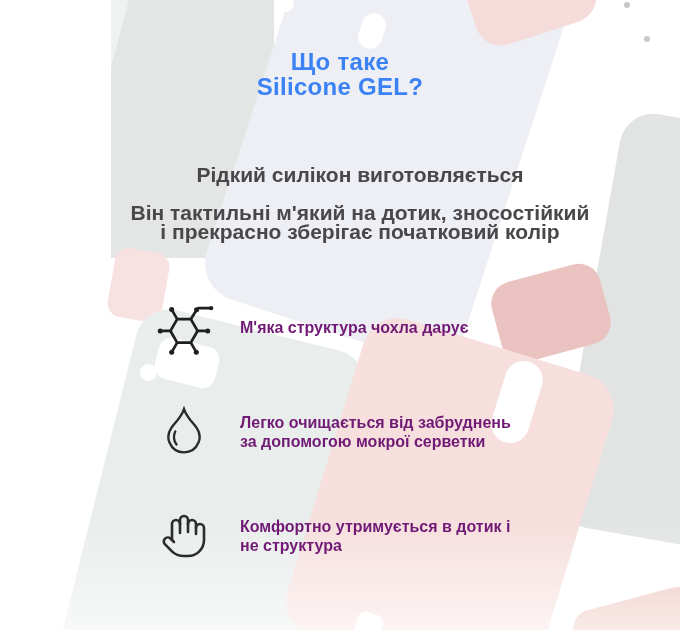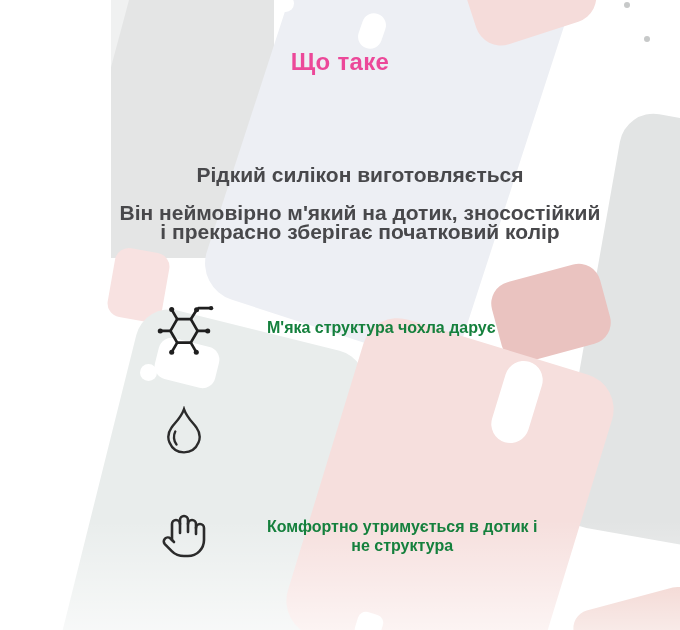--- a/index.html
+++ b/index.html
@@ -34,31 +34,31 @@
   .fade-bottom {
     position:absolute; left:0; right:0; bottom:0; height:110px;
     background:linear-gradient(to bottom, rgba(255,255,255,0), rgba(255,255,255,0.65));
   }
 
   .content { position:absolute; inset:0; }
   .title {
     position:absolute; top:49px; left:0; width:100%;
     margin:0; text-align:center;
     font-size:24px; line-height:25px; font-weight:800;
-    letter-spacing:0.3px; color:#ec4899;
+    letter-spacing:0.3px; color:#3b82f6;
   }
   .intro {
     position:absolute; top:153px; left:8px; width:100%;
     margin:12px; text-align:center;
     font-size:21px; line-height:19px; font-weight:700; color:#48484b;
   }
   .features { position:absolute; top:293px; left:152px; }
   .feature  { display:flex; align-items:center; height:70px; margin-bottom:34px; }
   .icon-box { flex:0 0 64px; width:64px; display:flex; align-items:center; justify-content:center; }
-  .ftext    { margin-left:51px; font-size:16px; line-height:19.5px; font-weight:700; color:#15803d;text-align:center; }
+  .ftext    { margin-left:24px; font-size:16px; line-height:19.5px; font-weight:700; color:#701a75; }
 </style>
 </head>
 <body>
 
 <div class="canvas">
 
   <div class="bg">
     <div class="shape tile-a">
       <div class="shape case-a"></div>
     </div>
@@ -76,23 +76,23 @@
     <div class="shape pill-pink"></div>
     <div class="shape notch-pink"></div>
     <div class="shape case-red-bottom"></div>
     <div class="shape cam-dot-1"></div>
     <div class="shape cam-dot-2"></div>
     <div class="fade-bottom"></div>
   </div>
 
   <div class="content">
 
-    <h1 class="title"><span>Що таке</span><br></h1>
+    <h1 class="title"><span>Що таке</span><br><span>Silicone GEL?</span></h1>
 
-    <p class="intro"><span>Рідкий силікон виготовляється</span><br><br><span>Він неймовірно м'який на дотик, зносостійкий</span><br><span>і прекрасно зберігає початковий колір</span></p>
+    <p class="intro"><span>Рідкий силікон виготовляється</span><br><br><span>Він тактильні м'який на дотик, зносостійкий</span><br><span>і прекрасно зберігає початковий колір</span></p>
 
     <div class="features">
 
       <div class="feature">
         <div class="icon-box">
           <svg width="62" height="62" viewBox="0 0 64 64" fill="none" stroke="#1f1f1f" stroke-width="2.8" stroke-linecap="round">
             <polygon points="46,35 39,22.9 25,22.9 18,35 25,47.1 39,47.1"></polygon>
             <line x1="46" y1="35" x2="55" y2="35"></line>
               <circle cx="56.5" cy="35" r="2.6" fill="#1f1f1f" stroke="none"></circle>
             <line x1="18" y1="35" x2="9" y2="35"></line>
@@ -112,20 +112,21 @@
         <div class="ftext"><span>М'яка структура чохла дарує</span><br></div>
       </div>
 
       <div class="feature">
         <div class="icon-box">
           <svg width="44" height="52" viewBox="0 0 48 56" fill="none" stroke="#2b2b2b" stroke-width="2.6" stroke-linecap="round">
             <path d="M24 3 C27 12 33 17 37.5 23 C41 28 42.4 33.5 39.8 39.5 C37 46.2 30.9 50.2 24 50.2 C17.1 50.2 11 46.2 8.2 39.5 C5.6 33.5 7 28 10.5 23 C15 17 21 12 24 3 Z"></path>
             <path d="M14.5 27.5 C12.2 31.8 12.6 37.8 15.8 41.6"></path>
           </svg>
         </div>
+        <div class="ftext"><span>Легко очищається від забруднень</span><br><span>за допомогою мокрої серветки</span></div>
       </div>
 
       <div class="feature">
         <div class="icon-box">
           <svg width="48" height="48" viewBox="0 0 24 24" fill="none" stroke="#2b2b2b" stroke-width="1.3" stroke-linecap="round" stroke-linejoin="round">
             <path d="M18 11V6a2 2 0 0 0-2-2a2 2 0 0 0-2 2"></path>
             <path d="M14 10V4a2 2 0 0 0-2-2a2 2 0 0 0-2 2v2"></path>
             <path d="M10 10.5V6a2 2 0 0 0-2-2a2 2 0 0 0-2 2v8"></path>
             <path d="M18 8a2 2 0 1 1 4 0v6a8 8 0 0 1-8 8h-2c-2.8 0-4.5-.86-5.99-2.34l-3.6-3.6a2 2 0 0 1 2.83-2.82L7 15"></path>
           </svg>

